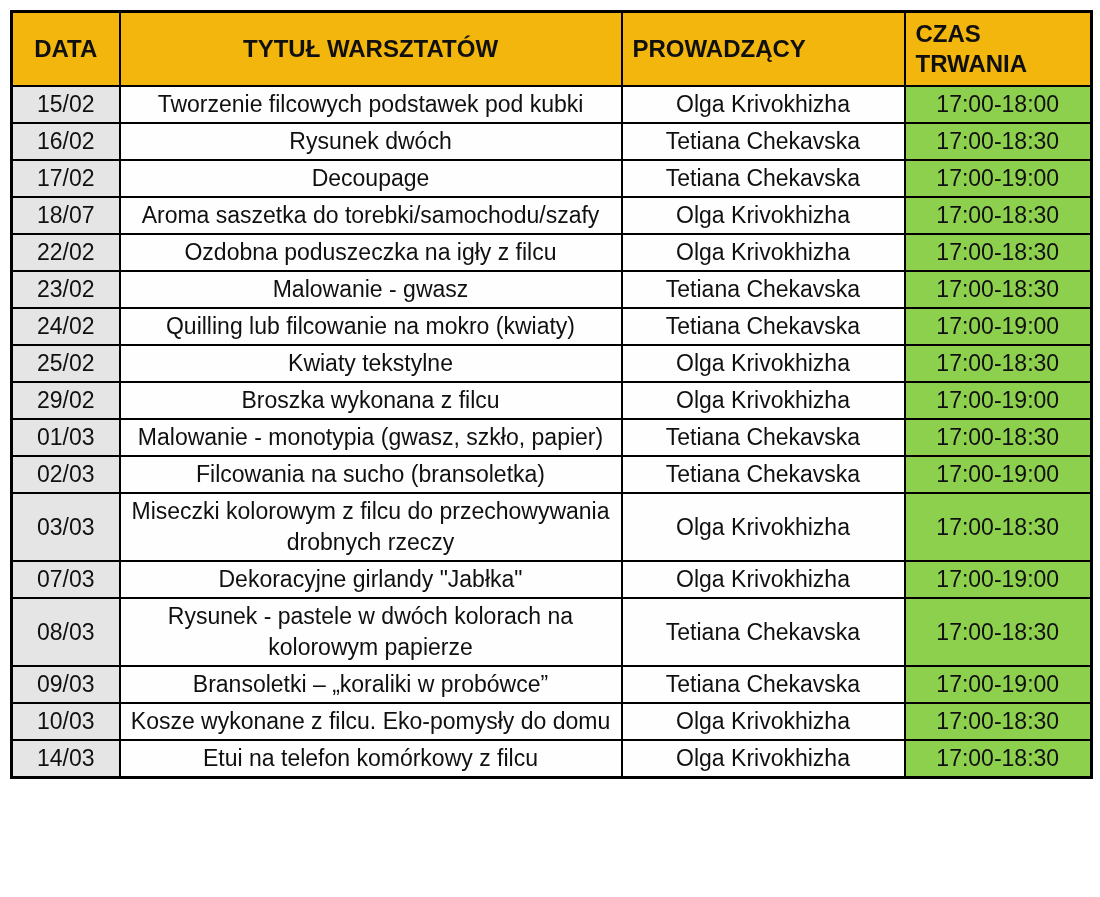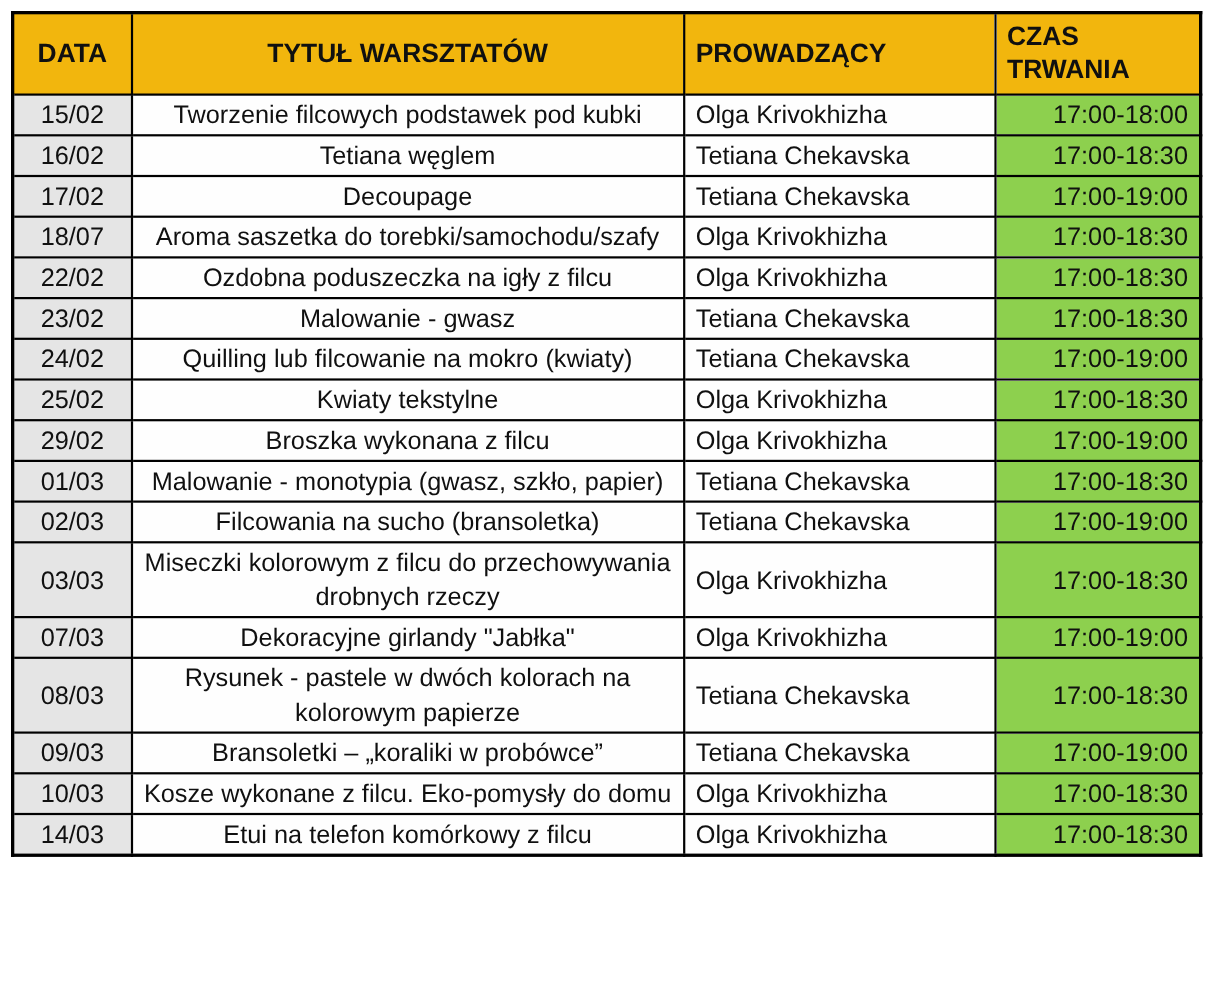--- a/index.html
+++ b/index.html
@@ -45,26 +45,26 @@
     background: #e5e5e5;
     text-align: center;
   }
   td.cell-title {
     background: #fefefe;
     text-align: center;
     padding-left: 12px;
   }
   td.cell-instructor {
     background: #fefefe;
-    text-align: left;
+    text-align: center;
     padding-left: 14px;
   }
   td.cell-duration {
     background: #8dd04e;
-    text-align: right;
+    text-align: center;
   }
 </style>
 </head>
 <body>
 
 <div class="page">
   <table class="schedule">
     <colgroup>
       <col style="width:108px">
       <col style="width:502px">
@@ -81,21 +81,21 @@
     </thead>
     <tbody id="schedule-body">
         <tr>
     <td class="cell-date">15/02</td>
     <td class="cell-title">Tworzenie filcowych podstawek pod kubki</td>
     <td class="cell-instructor">Olga Krivokhizha</td>
     <td class="cell-duration">17:00-18:00</td>
   </tr>
         <tr>
     <td class="cell-date">16/02</td>
-    <td class="cell-title">Tetiana węglem</td>
+    <td class="cell-title">Rysunek dwóch</td>
     <td class="cell-instructor">Tetiana Chekavska</td>
     <td class="cell-duration">17:00-18:30</td>
   </tr>
         <tr>
     <td class="cell-date">17/02</td>
     <td class="cell-title">Decoupage</td>
     <td class="cell-instructor">Tetiana Chekavska</td>
     <td class="cell-duration">17:00-19:00</td>
   </tr>
         <tr>

